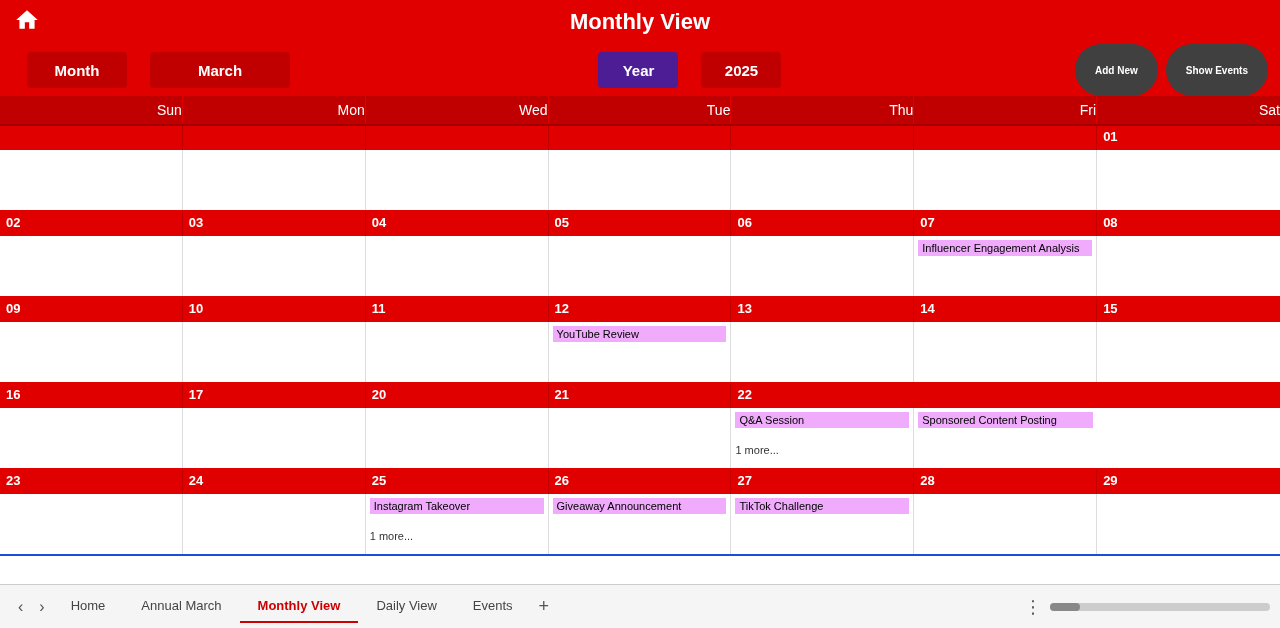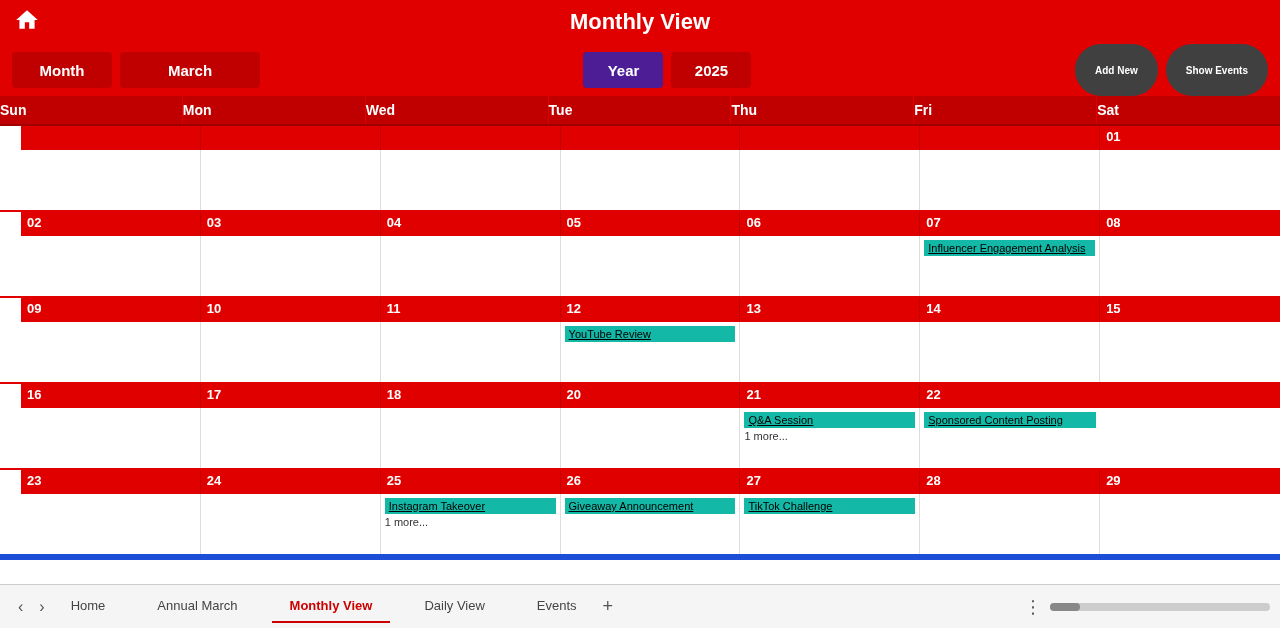--- a/index.html
+++ b/index.html
@@ -39,20 +39,21 @@
     .toolbar-pill {
       background: #c00000;
       color: white;
       border: none;
       border-radius: 4px;
       padding: 6px 18px;
       font-size: 15px;
       font-weight: bold;
       cursor: pointer;
       height: 36px;
+      margin-left: 15px;
     }
     .toolbar-pill.month-label {
       background: #c00000;
       min-width: 100px;
     }
     .toolbar-pill.march-label {
       background: #c00000;
       min-width: 140px;
     }
     .toolbar-spacer { flex: 1; }
@@ -88,23 +89,23 @@
 
     
     #day-headers {
       display: grid;
       grid-template-columns: repeat(7, 1fr);
       background: #c00000;
       border-bottom: 2px solid #a00000;
     }
     .day-header {
       color: white;
-      font-weight: bold;
+      font-weight: normal;
       font-size: 14px;
-      text-align: left;
+      text-align: right;
       padding: 6px 0;
       border-right: 1px solid #e00000;
     }
     .day-header:last-child { border-right: none; }
 
     
     #weeks {
       flex: 1;
       display: flex;
       flex-direction: column;
@@ -126,52 +127,50 @@
       border-right: 1px solid #c00000;
     }
     .date-num:last-child { border-right: none; }
     .date-num.empty { }
 
     
     .week-wrapper {
       display: flex;
       flex-direction: column;
       border-bottom: 2px solid #e00000;
-      padding-left: 21px;
-    }
-    .week-wrapper:last-child { border-bottom: 6px solid #1d4ed8; }
+    }
+    .week-wrapper:last-child { border-bottom: 2px solid #1d4ed8; }
 
     .week-cells {
       display: grid;
       grid-template-columns: repeat(7, 1fr);
       flex: 1;
       min-height: 60px;
     }
     .day-cell {
       border-right: 1px solid #ddd;
       padding: 4px;
       min-height: 60px;
       vertical-align: top;
       position: relative;
     }
     .day-cell:last-child { border-right: none; }
 
     .event-chip {
-      background: #14b8a6;
+      background: #f0abfc;
       border: none;
       font-size: 11px;
       padding: 2px 4px;
-      margin-bottom: 2px;
+      margin-bottom: 16px;
       display: block;
       white-space: nowrap;
       overflow: hidden;
       text-overflow: ellipsis;
       width: 100%;
       cursor: pointer;
-      text-decoration: underline;
     }
     .more-link {
       font-size: 11px;
       color: #333;
       cursor: pointer;
       display: block;
       margin-top: 2px;
     }
 
     
@@ -341,21 +340,20 @@
           </div>
           <div class="day-cell"></div>
           <div class="day-cell"></div>
           <div class="day-cell"></div>
         </div>
       </div>
       <div class="week-wrapper">
         <div class="week-date-band">
           <div class="date-num">16</div>
           <div class="date-num">17</div>
-          <div class="date-num">18</div>
           <div class="date-num">20</div>
           <div class="date-num">21</div>
           <div class="date-num">22</div>
         </div>
         <div class="week-cells">
           <div class="day-cell"></div>
           <div class="day-cell"></div>
           <div class="day-cell"></div>
           <div class="day-cell"></div>
           <div class="day-cell">
@@ -393,21 +391,21 @@
           <div class="day-cell"></div>
           <div class="day-cell"></div>
         </div>
       </div>
     </div>
 </div>
 
 <div id="tab-bar">
   <button class="tab-nav-btn">‹</button>
   <button class="tab-nav-btn">›</button>
-  <div id="tabs-list" style="display:flex;gap:16px;align-items:center;">
+  <div id="tabs-list" style="display:flex;gap:0;align-items:center;">
       <div class="tab-item">Home</div>
       <div class="tab-item">Annual March</div>
       <div class="tab-item active">Monthly View</div>
       <div class="tab-item">Daily View</div>
       <div class="tab-item">Events</div>
     </div>
   <button class="tab-add">+</button>
   <div class="tab-spacer"></div>
   <button class="tab-more">⋮</button>
   <div class="scroll-bar-area">

